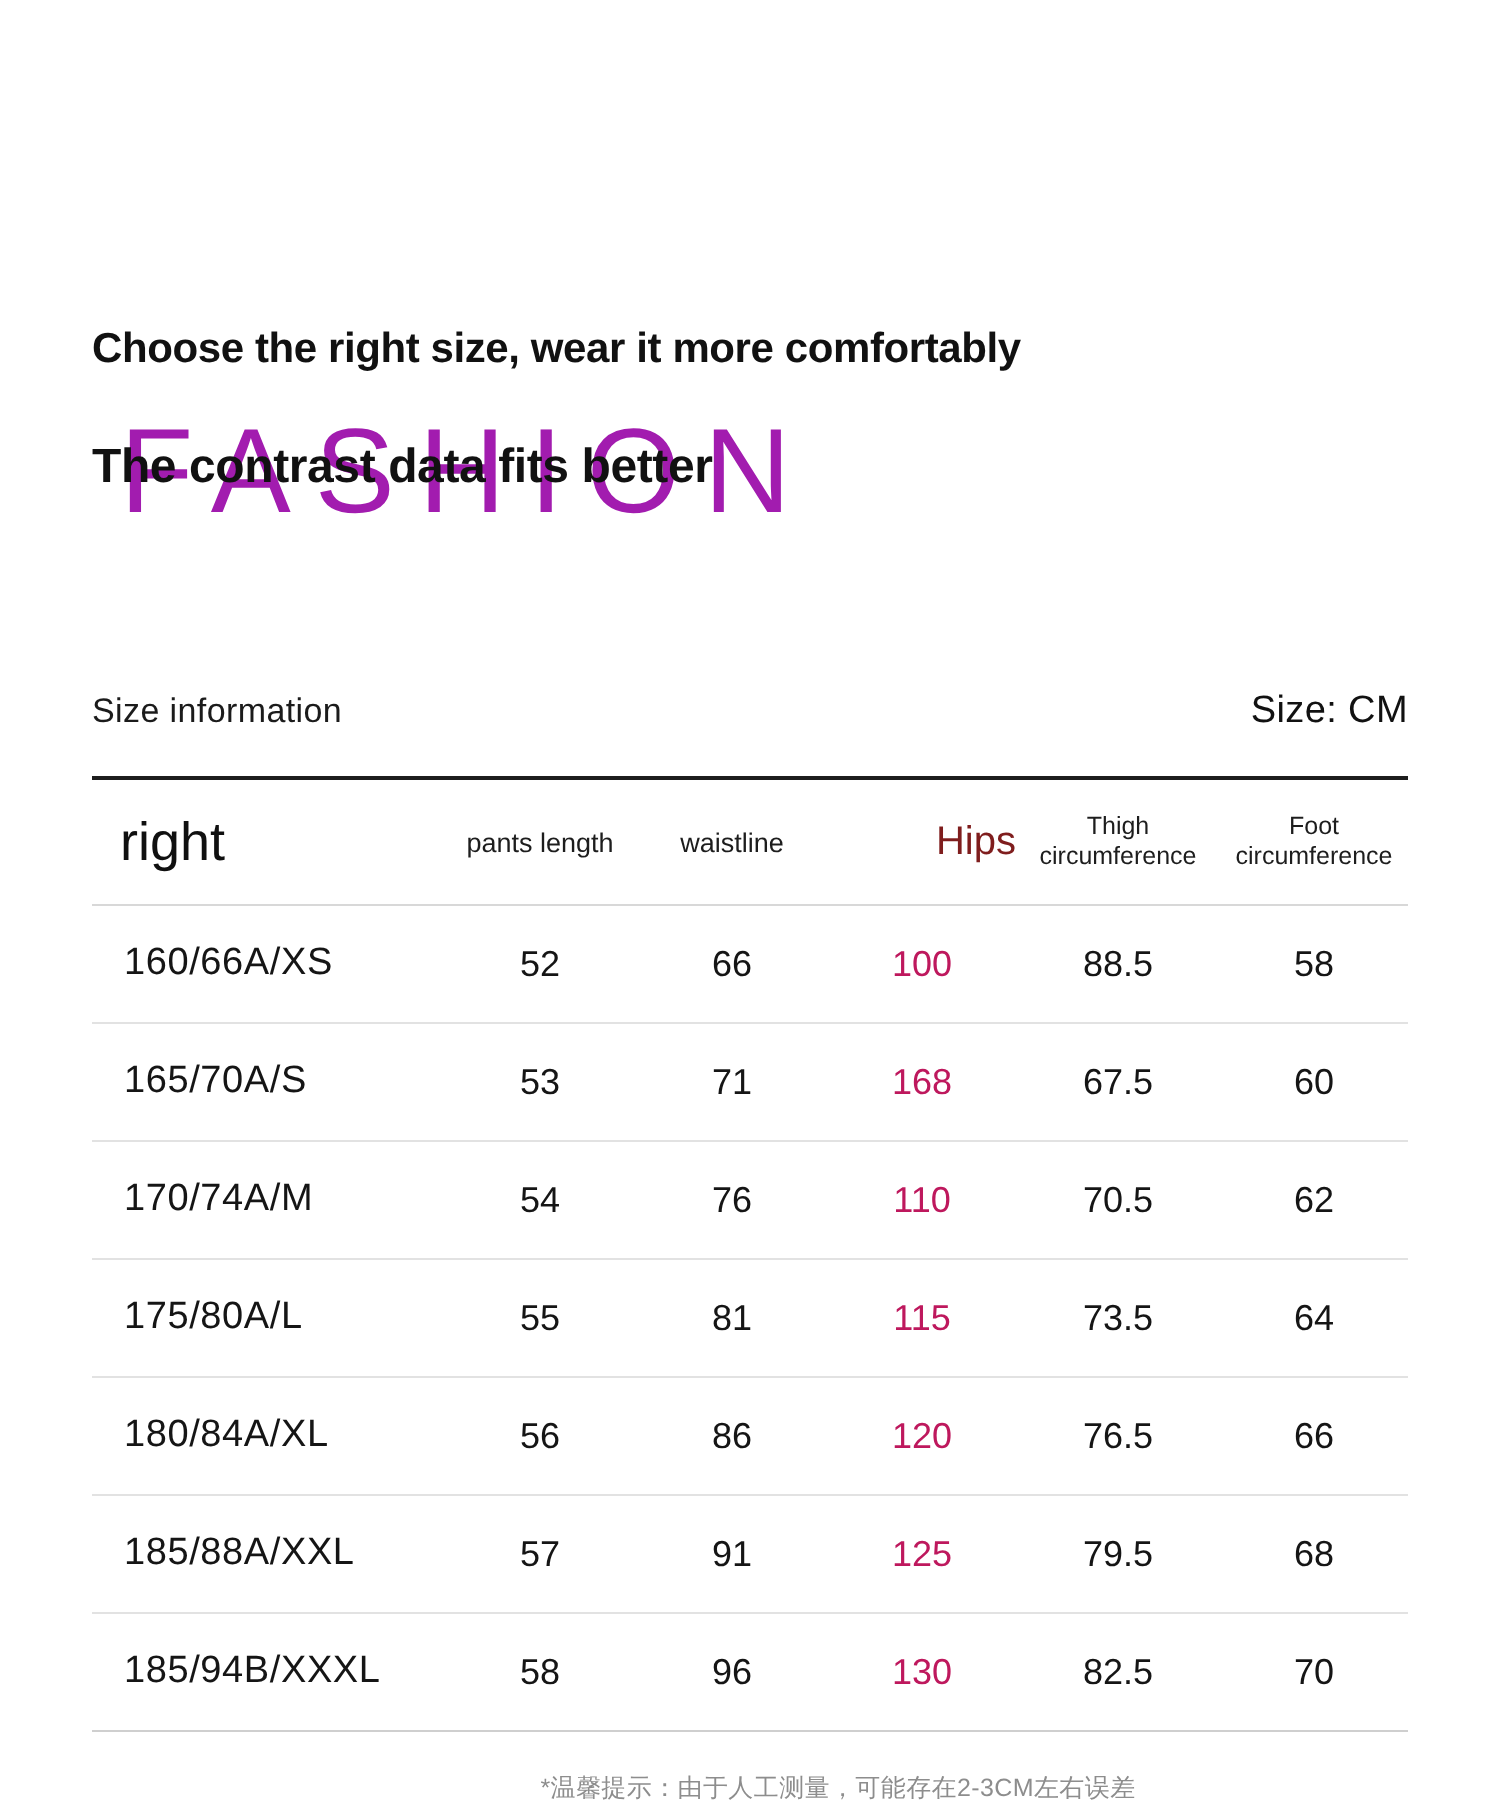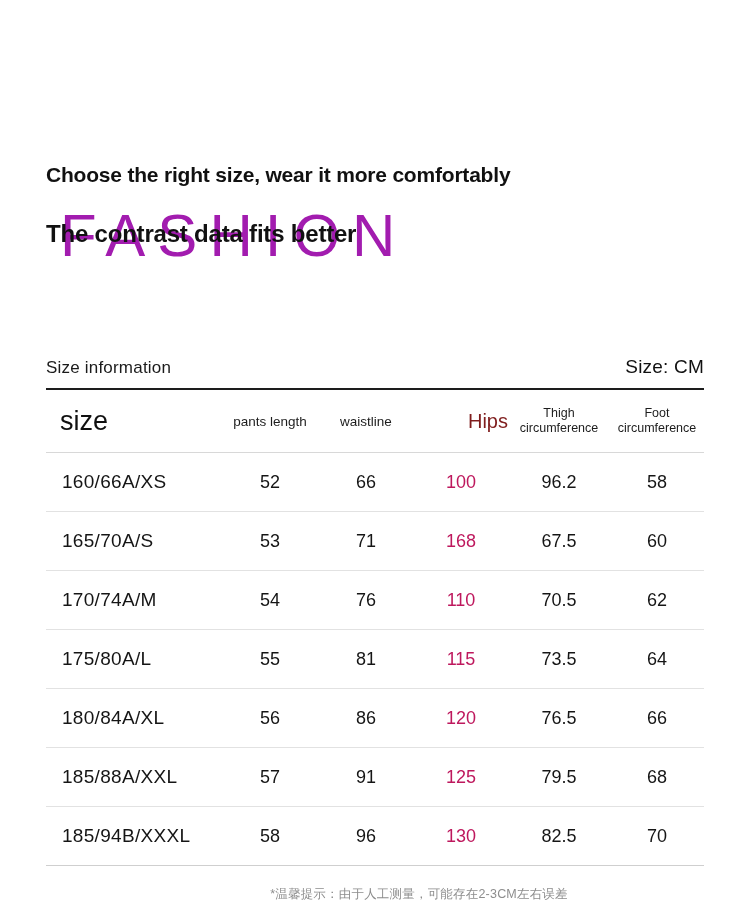--- a/index.html
+++ b/index.html
@@ -53,21 +53,21 @@
     letter-spacing: 12px;
     color: #a21caf;
     line-height: 64px;
     user-select: none;
     pointer-events: none;
     white-space: nowrap;
   }
   .info-row {
     position: absolute;
     left: 46px;
-    top: 356px;
+    top: 345px;
     width: 658px;
     display: flex;
     align-items: baseline;
     justify-content: space-between;
   }
   .info-title {
     font-size: 17px;
     color: #1b1b1b;
     letter-spacing: 0.2px;
   }
@@ -180,41 +180,41 @@
     <colgroup>
       <col class="col-size">
       <col class="col-a">
       <col class="col-b">
       <col class="col-c">
       <col class="col-d">
       <col class="col-e">
     </colgroup>
     <thead>
       <tr>
-        <th class="th-size">size</th>
+        <th class="th-size">right</th>
         <th class="th-small">pants length</th>
         <th class="th-small">waistline</th>
         <th class="th-mid">Hips</th>
         <th class="th-two-line">
           <div>Thigh</div>
           <div>circumference</div>
         </th>
         <th class="th-two-line">
           <div>Foot</div>
           <div>circumference</div>
         </th>
       </tr>
     </thead>
     <tbody>
       <tr>
         <td class="cell-size">160/66A/XS</td>
         <td class="cell-num">52</td>
         <td class="cell-num">66</td>
         <td class="cell-hips">100</td>
-        <td class="cell-num">96.2</td>
+        <td class="cell-num">88.5</td>
         <td class="cell-num">58</td>
       </tr>
       <tr>
         <td class="cell-size">165/70A/S</td>
         <td class="cell-num">53</td>
         <td class="cell-num">71</td>
         <td class="cell-hips">168</td>
         <td class="cell-num">67.5</td>
         <td class="cell-num">60</td>
       </tr>

